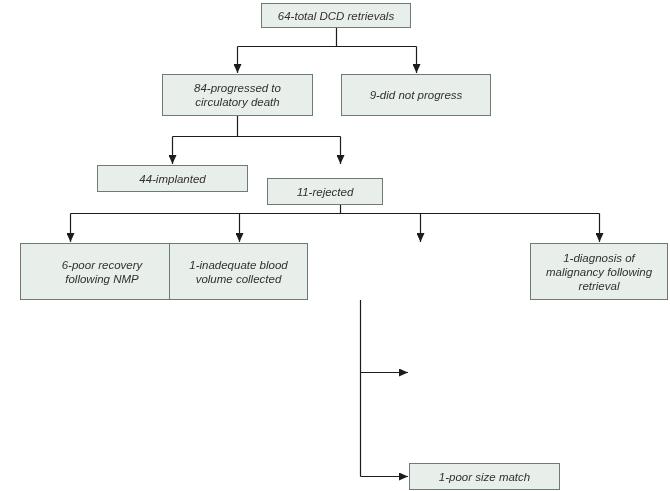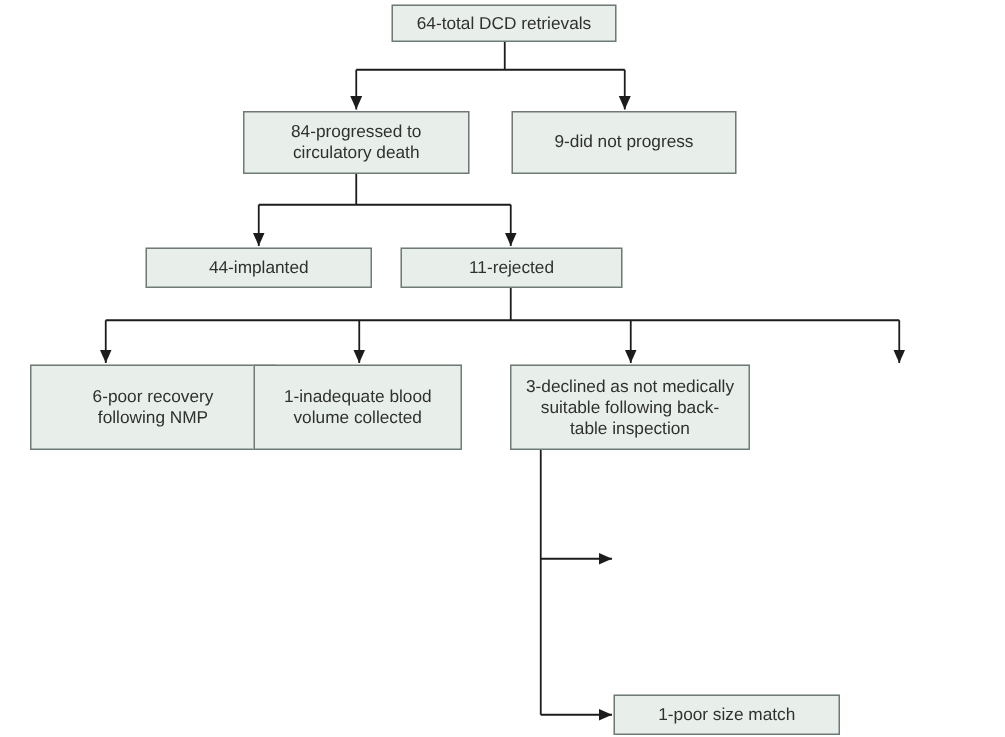--- a/index.html
+++ b/index.html
@@ -28,20 +28,21 @@
     border: 1px solid #6e7a74;
     color: #303030;
     font-size: 11.5px;
     line-height: 14px;
     text-align: center;
     white-space: pre-line;
     display: flex;
     align-items: center;
     justify-content: center;
     padding: 2px 4px;
+    font-style: italic;
   }
 </style>
 </head>
 <body>
 
 <div class="canvas">
 
   <svg class="wires" width="670" height="491" viewBox="0 0 670 491" xmlns="http://www.w3.org/2000/svg">
     <defs>
       <marker id="arrow" markerUnits="userSpaceOnUse" markerWidth="9" markerHeight="8" refX="9" refY="4" orient="auto">
@@ -70,29 +71,29 @@
 
   <div class="node" style="left:261px;top:3px;width:150px;height:25px">64-total DCD retrievals</div>
 
   <div class="node" style="left:162px;top:74px;width:151px;height:42px">84-progressed to
 circulatory death</div>
 
   <div class="node" style="left:341px;top:74px;width:150px;height:42px">9-did not progress</div>
 
   <div class="node" style="left:97px;top:165px;width:151px;height:27px">44-implanted</div>
 
-  <div class="node" style="left:267px;top:165px;width:148px;height:27px">11-rejected</div>
+  <div class="node" style="left:267px;top:178px;width:116px;height:27px">11-rejected</div>
 
   <div class="node" style="left:20px;top:243px;width:164px;height:57px">6-poor recovery
 following NMP</div>
 
   <div class="node" style="left:169px;top:243px;width:139px;height:57px">1-inadequate blood
 volume collected</div>
 
-  <div class="node" style="left:340px;top:243px;width:160px;height:57px">3-declined as not medically
-suitable following back-
-table inspection</div>
 
+  <div class="node" style="left:530px;top:243px;width:138px;height:57px">1-diagnosis of
+malignancy following
+retrieval</div>
 
 
   <div class="node" style="left:409px;top:463px;width:151px;height:27px">1-poor size match</div>
 
 </div>
 
 </body></html>

